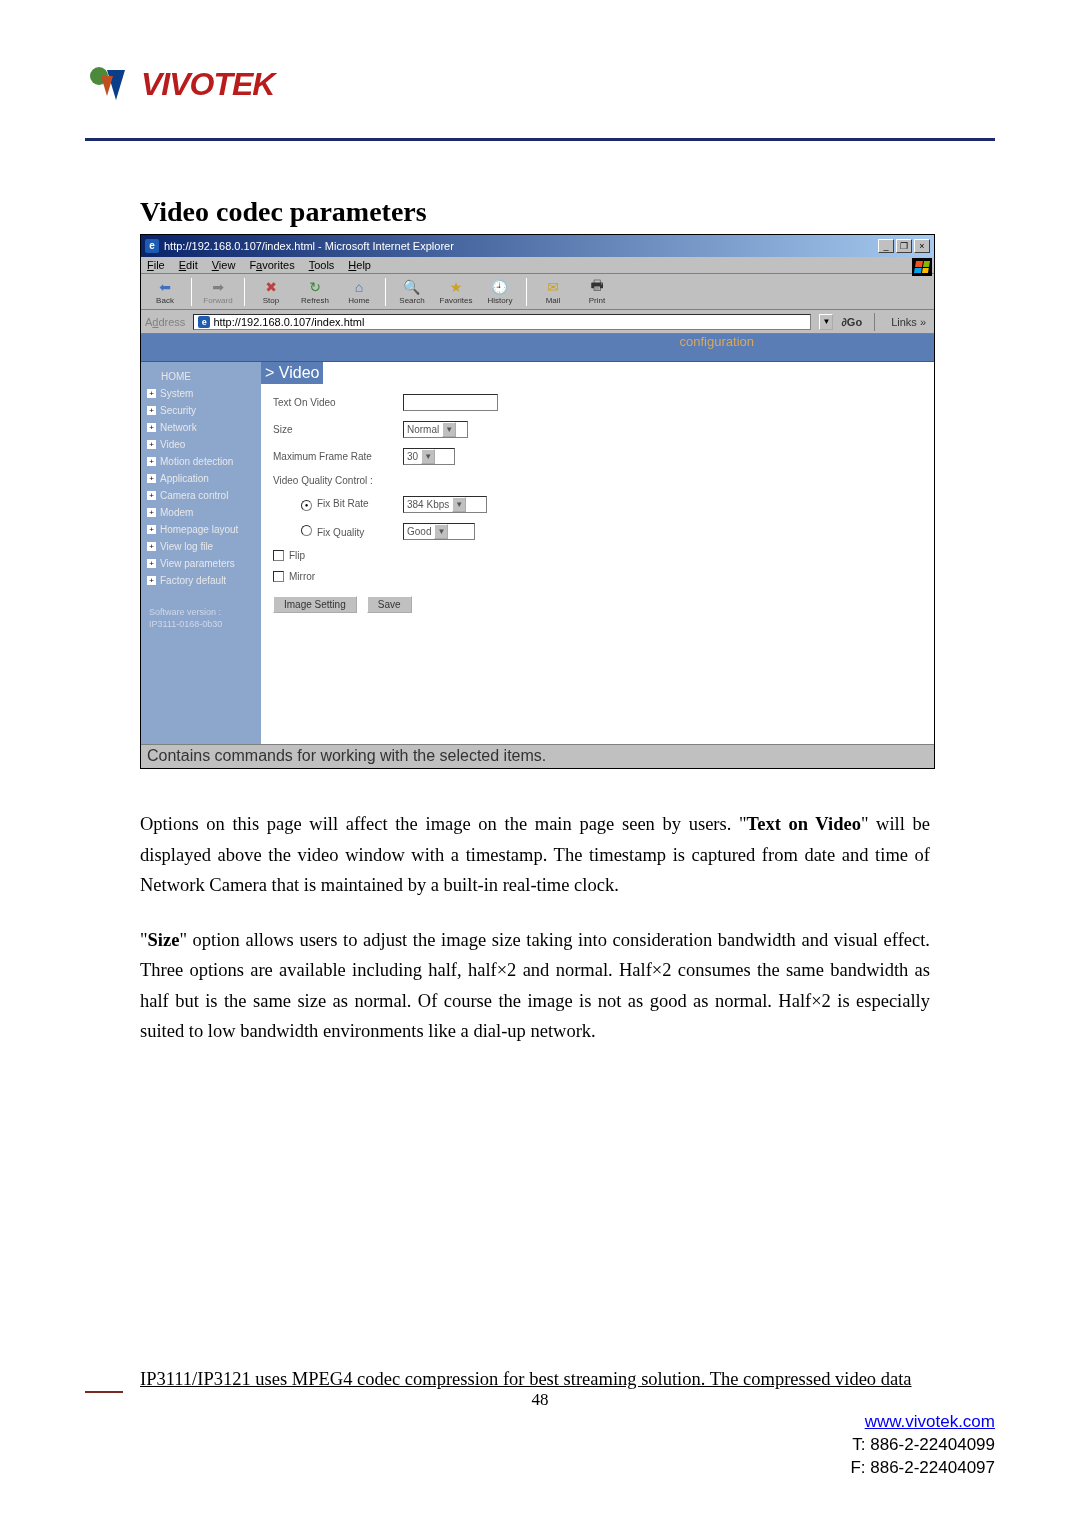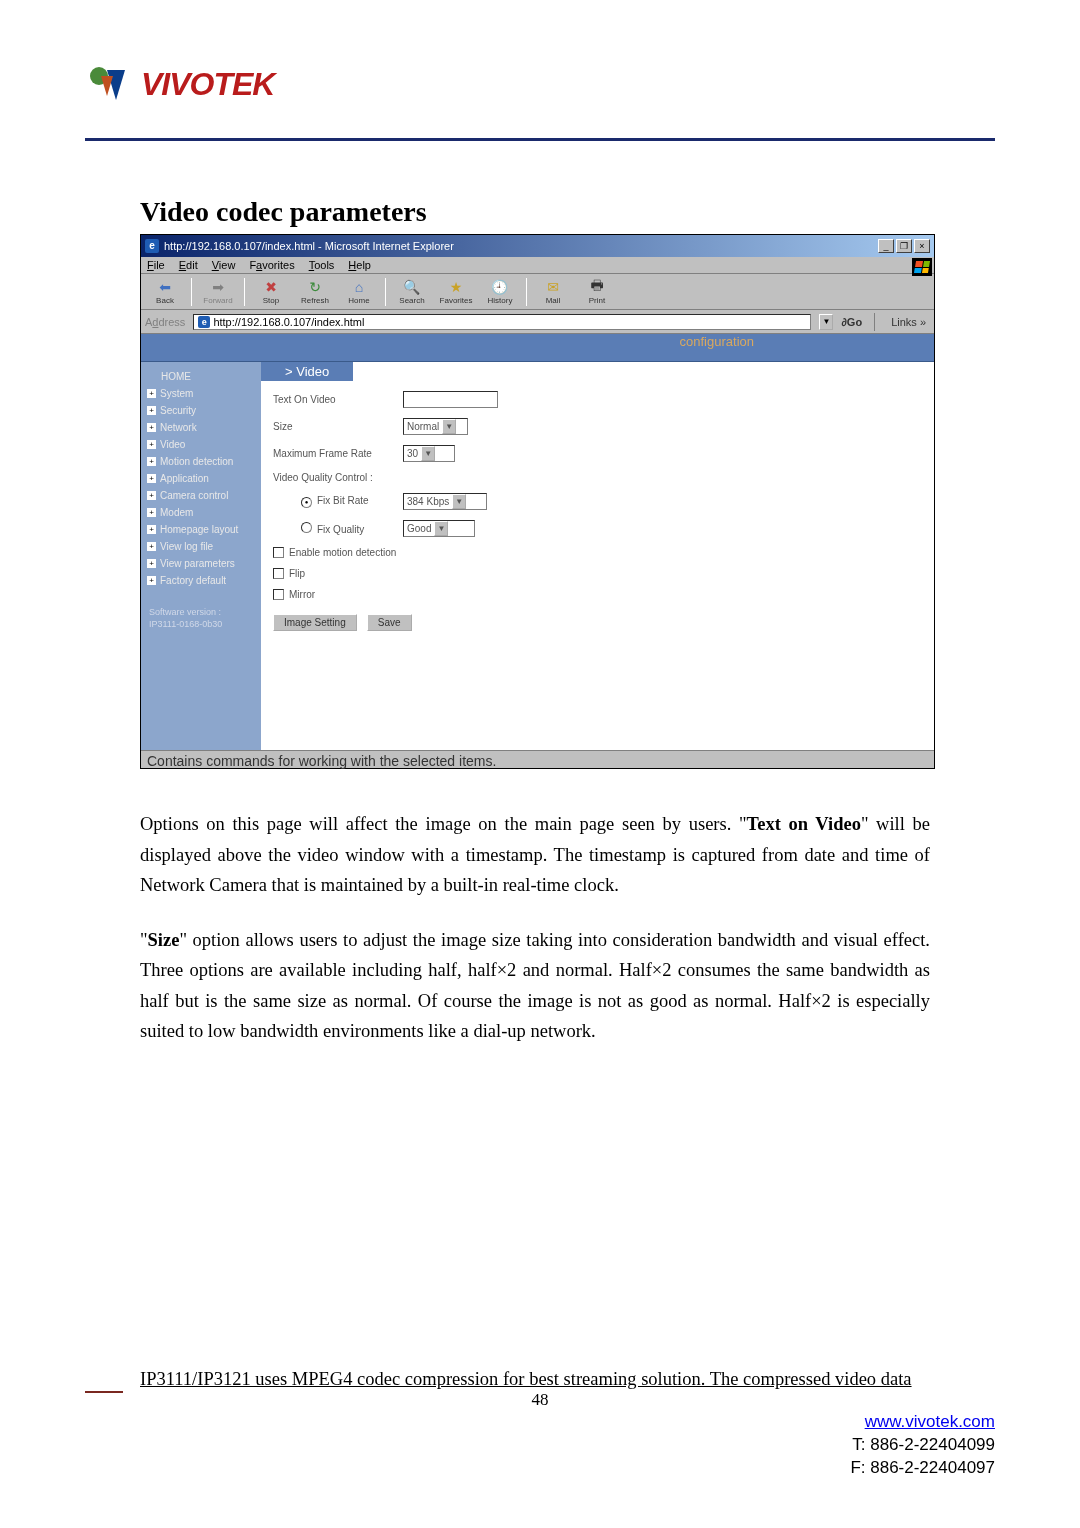--- a/index.html
+++ b/index.html
@@ -218,22 +218,22 @@
       flex: 1;
       background: #fff;
       padding: 0;
       font-size: 11px;
       color: #555;
       position: relative;
     }
     .cfg-crumb {
       background: #5a7db5;
       color: #fff;
-      font-size: 13px;
-      padding: 2px 24px;
+      font-size: 16px;
+      padding: 2px 4px;
       display: inline-block;
       margin-bottom: 10px;
     }
     .cfg-form { padding: 0 12px; }
     .form-row {
       display: flex;
       align-items: center;
       margin-bottom: 10px;
       font-size: 10px;
     }
@@ -279,23 +279,23 @@
       border: 1px outset #fff;
       background: #c0c0c0;
       padding: 2px 10px;
       font-size: 10px;
       color: #333;
     }
     .ie-status {
       background: #c0c0c0;
       border-top: 1px solid #808080;
       padding: 2px 6px;
-      font-size: 14px;
+      font-size: 16px;
       color: #333;
-      height: 18px;
+      height: 24px;
     }
 
     .body-text {
       margin: 40px 65px 0 55px;
       font-size: 18.5px;
       line-height: 1.65;
       text-align: justify;
       font-family: "Times New Roman", serif;
     }
     .body-text p { margin-bottom: 24px; }
@@ -531,24 +531,20 @@
           </div>
           <div class="form-row">
             <span class="form-label indent"><span class="radio-fake"></span><span>Fix Quality</span></span>
             <span class="select-fake" style="width:72px">
                 <span>Good</span>
                 <span class="dd">▼</span>
               </span>
           </div>
           <div class="form-row">
             <span class="check-fake"></span>
-              <span>Enable motion detection</span>
-          </div>
-          <div class="form-row">
-            <span class="check-fake"></span>
               <span>Flip</span>
           </div>
           <div class="form-row">
             <span class="check-fake"></span>
               <span>Mirror</span>
           </div>
           <div class="form-row" style="margin-top:14px;gap:10px">
             <button class="btn-fake">Image Setting</button>
             <button class="btn-fake">Save</button>
           </div>

